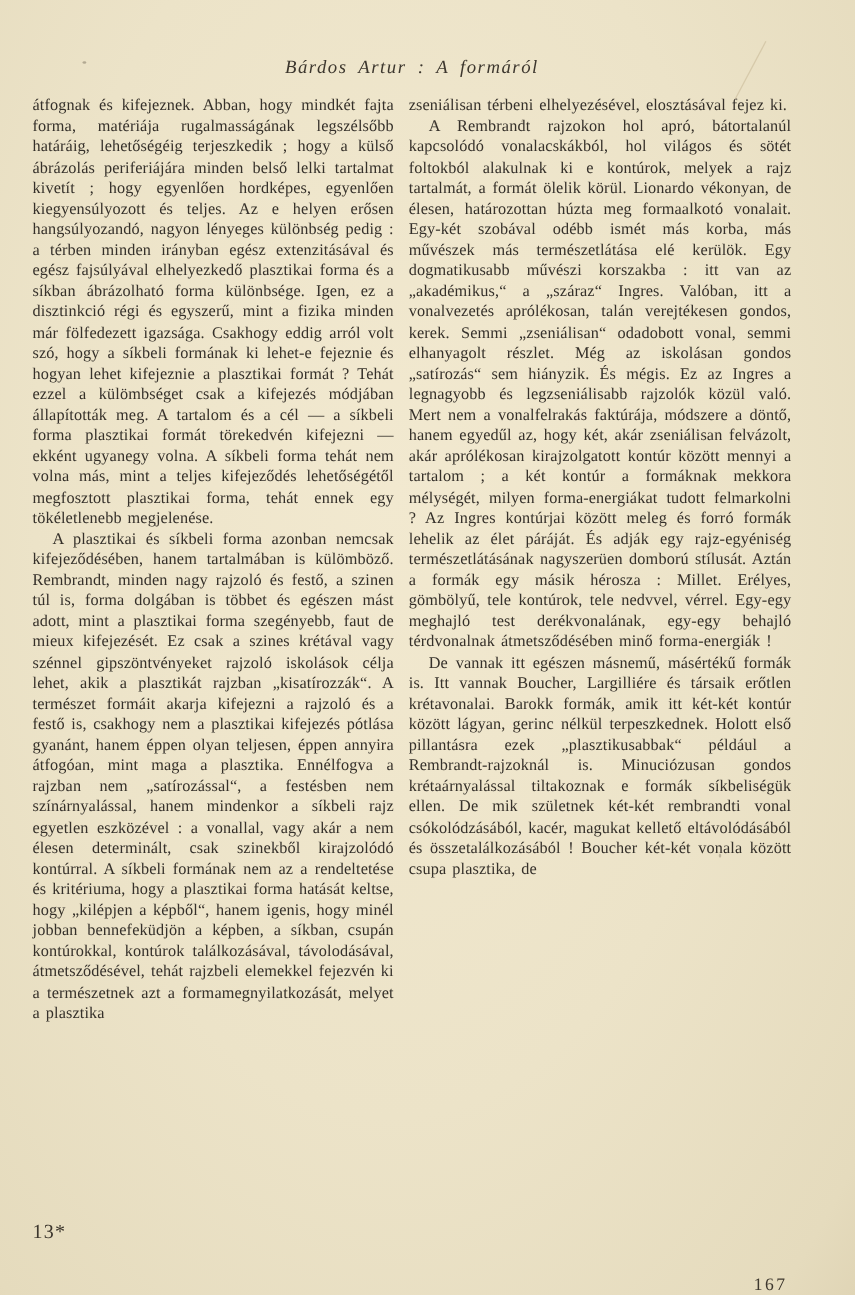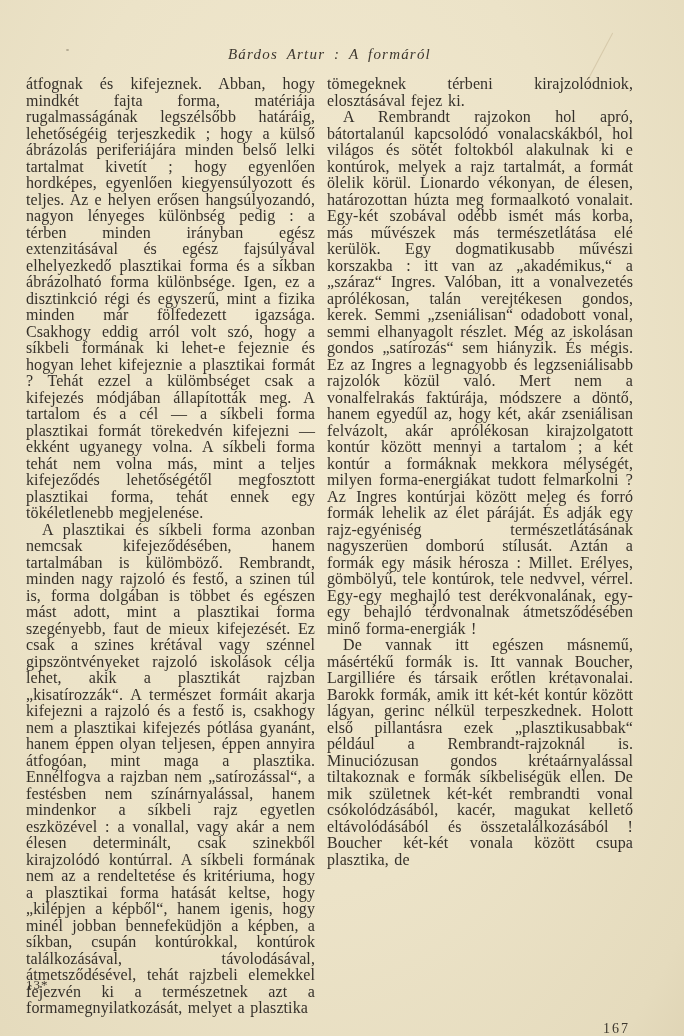--- a/index.html
+++ b/index.html
@@ -19,33 +19,33 @@
     text-align:center;
     font-style:italic;
     font-size:15px;
     letter-spacing:1.2px;
     word-spacing:4px;
     color:#3d372e;
   }
   .col{
     position:absolute;
     top:76px;
-    font-size:16px;
+    font-size:13px;
     line-height:16.5px;
     letter-spacing:0.1px;
     word-spacing:1.4px;
     text-align:justify;
   }
   .col-left{ left:26px;  width:289px; }
   .col-right{ left:327px; width:306px; }
   .col p{ margin:0; }
   .col p.indent{ text-indent:16px; }
   .footer-sig{
     position:absolute; left:26px; top:977px;
-    font-size:13px; letter-spacing:1px; color:#3d372e;
+    font-size:16px; letter-spacing:1px; color:#3d372e;
   }
   .footer-page{
     position:absolute; left:603px; top:1021px; width:30px;
     font-size:14px; letter-spacing:2px; color:#3d372e;
   }
   .speck{
     position:absolute; border-radius:50%;
     background:#6d6352; opacity:.45;
   }
   .scratch{
@@ -61,21 +61,21 @@
 <div class="page">
 
   <div class="running-head">Bárdos Artur :  A formáról</div>
 
   <div class="col col-left">
     <p>átfognak és kifejeznek. Abban, hogy mindkét fajta forma, matériája rugalmasságának legszélsőbb határáig, lehetőségéig terjeszkedik ; hogy a külső ábrázolás periferiájára minden belső lelki tartalmat kivetít ; hogy egyenlően hordképes, egyenlően kiegyensúlyozott és teljes. Az e helyen erősen hangsúlyozandó, nagyon lényeges különbség pedig : a térben minden irányban egész extenzitásával és egész fajsúlyával elhelyezkedő plasztikai forma és a síkban ábrázolható forma különbsége. Igen, ez a disztinkció régi és egyszerű, mint a fizika minden már fölfedezett igazsága. Csakhogy eddig arról volt szó, hogy a síkbeli formának ki lehet-e fejeznie és hogyan lehet kifejeznie a plasztikai formát ? Tehát ezzel a külömbséget csak a kifejezés módjában állapították meg. A tartalom és a cél — a síkbeli forma plasztikai formát törekedvén kifejezni — ekként ugyanegy volna. A síkbeli forma tehát nem volna más, mint a teljes kifejeződés lehetőségétől megfosztott plasztikai forma, tehát ennek egy tökéletlenebb megjelenése.</p>
     <p class="indent">A plasztikai és síkbeli forma azonban nemcsak kifejeződésében, hanem tartalmában is külömböző. Rembrandt, minden nagy rajzoló és festő, a szinen túl is, forma dolgában is többet és egészen mást adott, mint a plasztikai forma szegényebb, faut de mieux kifejezését. Ez csak a szines krétával vagy szénnel gipszöntvényeket rajzoló iskolások célja lehet, akik a plasztikát rajzban „kisatírozzák“. A természet formáit akarja kifejezni a rajzoló és a festő is, csakhogy nem a plasztikai kifejezés pótlása gyanánt, hanem éppen olyan teljesen, éppen annyira átfogóan, mint maga a plasztika. Ennélfogva a rajzban nem „satírozással“, a festésben nem színárnyalással, hanem mindenkor a síkbeli rajz egyetlen eszközével : a vonallal, vagy akár a nem élesen determinált, csak szinekből kirajzolódó kontúrral. A síkbeli formának nem az a rendeltetése és kritériuma, hogy a plasztikai forma hatását keltse, hogy „kilépjen a képből“, hanem igenis, hogy minél jobban bennefeküdjön a képben, a síkban, csupán kontúrokkal, kontúrok találkozásával, távolodásával, átmetsződésével, tehát rajzbeli elemekkel fejezvén ki a természetnek azt a formamegnyilatkozását, melyet a plasztika</p>
   </div>
 
   <div class="col col-right">
-    <p>tömegeknek térbeni kirajzolódniok, elosztásával fejez ki.</p>
+    <p>zseniálisan térbeni elhelyezésével, elosztásával fejez ki.</p>
     <p class="indent">A Rembrandt rajzokon hol apró, bátortalanúl kapcsolódó vonalacskákból, hol világos és sötét foltokból alakulnak ki e kontúrok, melyek a rajz tartalmát, a formát ölelik körül. Lionardo vékonyan, de élesen, határozottan húzta meg formaalkotó vonalait. Egy-két szobával odébb ismét más korba, más művészek más természetlátása elé kerülök. Egy dogmatikusabb művészi korszakba : itt van az „akadémikus,“ a „száraz“ Ingres. Valóban, itt a vonalvezetés aprólékosan, talán verejtékesen gondos, kerek. Semmi „zseniálisan“ odadobott vonal, semmi elhanyagolt részlet. Még az iskolásan gondos „satírozás“ sem hiányzik. És mégis. Ez az Ingres a legnagyobb és legzseniálisabb rajzolók közül való. Mert nem a vonalfelrakás faktúrája, módszere a döntő, hanem egyedűl az, hogy két, akár zseniálisan felvázolt, akár aprólékosan kirajzolgatott kontúr között mennyi a tartalom ; a két kontúr a formáknak mekkora mélységét, milyen forma-energiákat tudott felmarkolni ? Az Ingres kontúrjai között meleg és forró formák lehelik az élet páráját. És adják egy rajz-egyéniség természetlátásának nagyszerüen domború stílusát. Aztán a formák egy másik hérosza : Millet. Erélyes, gömbölyű, tele kontúrok, tele nedvvel, vérrel. Egy-egy meghajló test derékvonalának, egy-egy behajló térdvonalnak átmetsződésében minő forma-energiák !</p>
     <p class="indent">De vannak itt egészen másnemű, másértékű formák is. Itt vannak Boucher, Largilliére és társaik erőtlen krétavonalai. Barokk formák, amik itt két-két kontúr között lágyan, gerinc nélkül terpeszkednek. Holott első pillantásra ezek „plasztikusabbak“ például a Rembrandt-rajzoknál is. Minuciózusan gondos krétaárnyalással tiltakoznak e formák síkbeliségük ellen. De mik születnek két-két rembrandti vonal csókolódzásából, kacér, magukat kellető eltávolódásából és összetalálkozásából ! Boucher két-két vonala között csupa plasztika, de</p>
   </div>
 
   <div class="footer-sig">13*</div>
 
   <div class="footer-page">167</div>
 
   <div class="speck" style="left:66px;top:49px;width:3px;height:2px;"></div>
   <div class="speck" style="left:347px;top:98px;width:3px;height:2px;opacity:.3;"></div>

